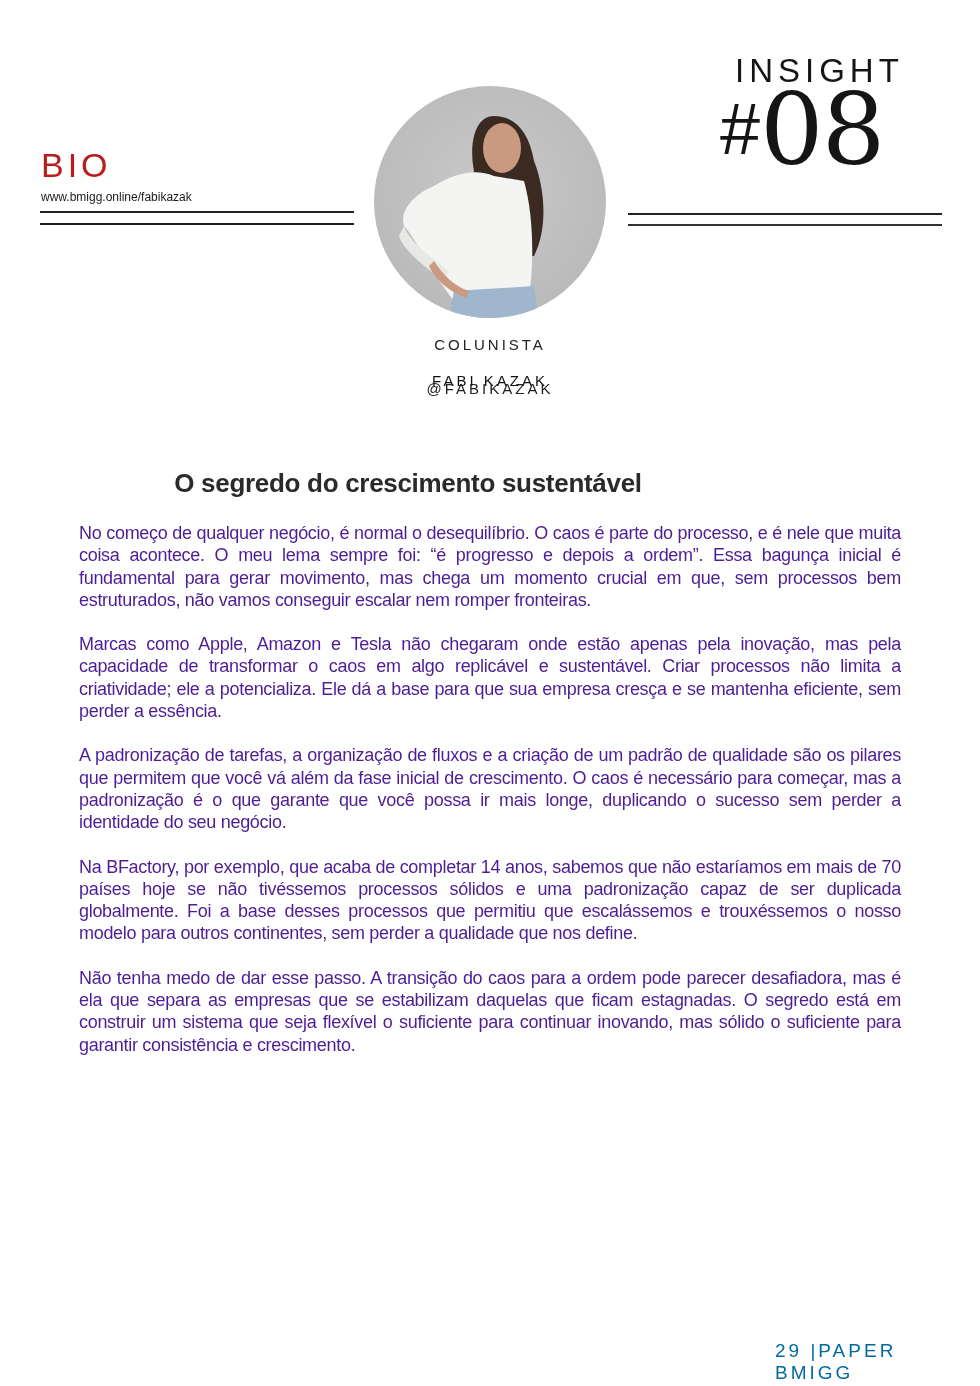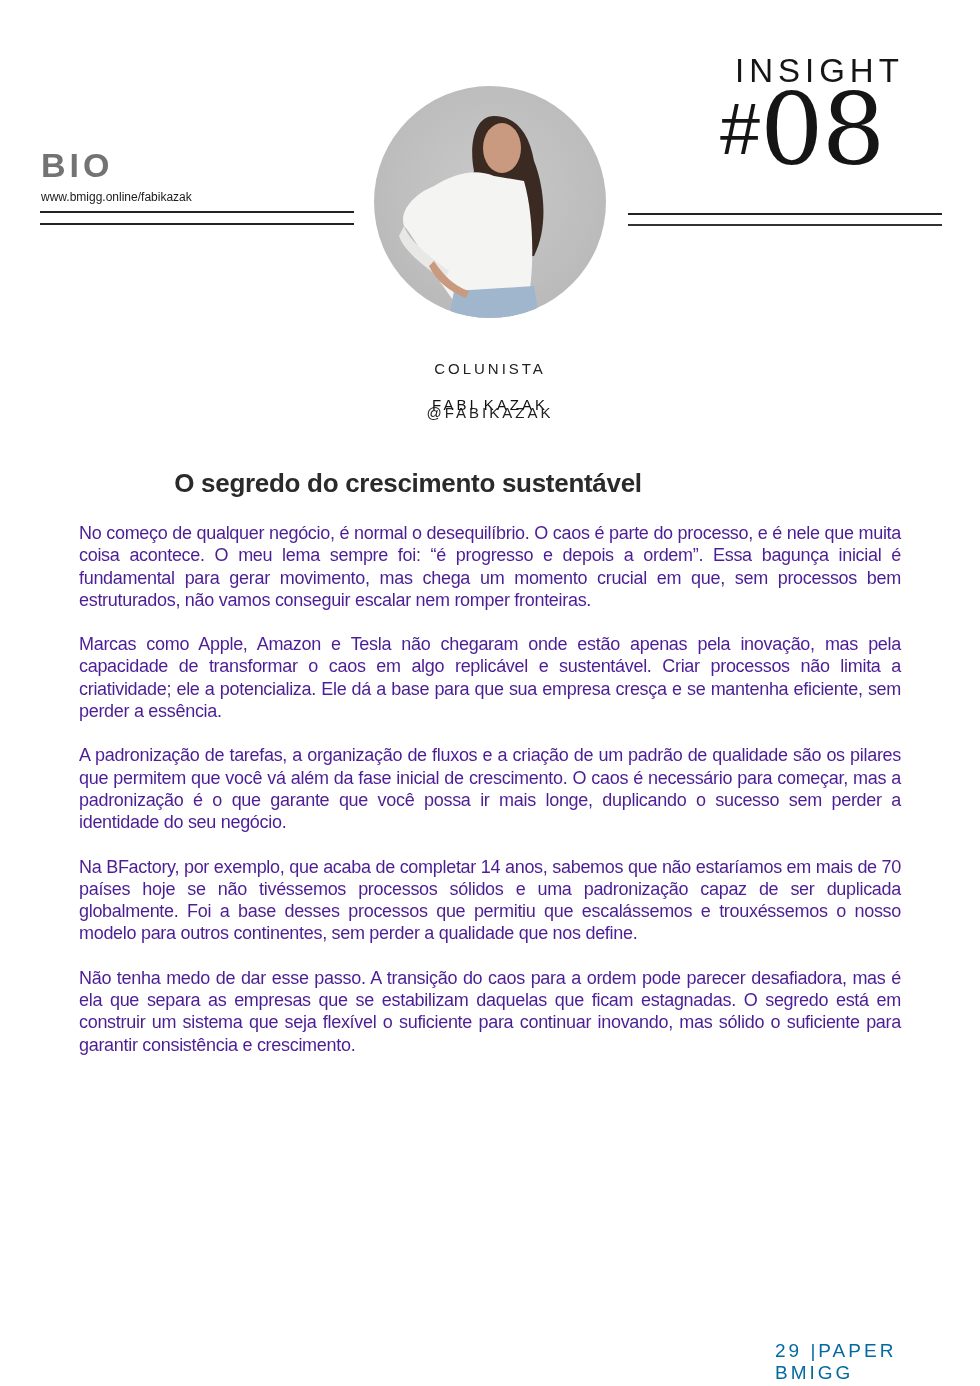--- a/index.html
+++ b/index.html
@@ -1,30 +1,30 @@
 <!DOCTYPE html>
 <html><head>
 <meta charset="utf-8">
 <style>
   html, body { margin: 0; padding: 0; background: #ffffff; }
   body { width: 980px; height: 1386px; position: relative; overflow: hidden; color: #1a1a1a; font-family: "Liberation Sans", sans-serif; }
   .abs { position: absolute; }
-  .bio-title { left: 41px; top: 146px; font-size: 34px; letter-spacing: 4px; font-weight: 700; line-height: 38px; color: #737373; }
+  .bio-title { left: 41px; top: 146px; font-size: 34px; letter-spacing: 4px; font-weight: 400; line-height: 38px; color: #b91c1c; }
   .bio-url { left: 41px; top: 188px; font-size: 12px; line-height: 18px; color: #1a1a1a; }
   .rule { height: 2px; background: #222; }
   .rule-l1 { left: 40px; top: 211px; width: 314px; }
   .rule-l2 { left: 40px; top: 223px; width: 314px; }
   .rule-r1 { left: 628px; top: 213px; width: 314px; }
   .rule-r2 { left: 628px; top: 224px; width: 314px; background:#333; }
   .insight-label { left: 735px; top: 52px; font-size: 33px; letter-spacing: 5px; line-height: 38px; color: #151515; }
   .insight-num { left: 720px; top: 76px; font-family: "DejaVu Serif", "Liberation Serif", serif; font-size: 100px; line-height: 106px; color: #151515; letter-spacing: -2px; }
   .insight-num .hash { font-family: "Liberation Sans", sans-serif; font-weight: 300; font-size: 72px; vertical-align: 10px; margin-right: 2px; }
   .avatar { left: 374px; top: 86px; width: 232px; height: 232px; border-radius: 50%; background: radial-gradient(circle at 50% 45%, #c9c9c9 0%, #bdbdbd 60%, #b3b3b3 100%); overflow: hidden; }
   .avatar svg { width: 100%; height: 100%; display: block; }
-  .byline { left: 340px; width: 300px; text-align: center; font-size: 15px; letter-spacing: 3px; line-height: 22px; color: #222; margin-top: 24px; }
+  .byline { left: 340px; width: 300px; text-align: center; font-size: 15px; letter-spacing: 3px; line-height: 22px; color: #222; }
   .by1 { top: 334px; }
   .by2 { top: 370px; color:#111; }
   .by3 { top: 378px; }
   .article-title { left: 0; width: 816px; top: 466px; text-align: center; font-size: 26px; font-weight: 700; color: #2a2a2a; line-height: 34px; letter-spacing: -0.3px; }
   .body { left: 79px; width: 822px; top: 522px; }
   .para { font-size: 18px; line-height: 22.3px; text-align: justify; color: #4c1d95; margin: 0 0 22px 0; letter-spacing: -0.3px; }
   .para.last { text-align: left; }
   .footer { left: 775px; top: 1340px; font-size: 19px; letter-spacing: 3px; color: #0369a1; line-height: 22px; }
 </style>
 </head>

